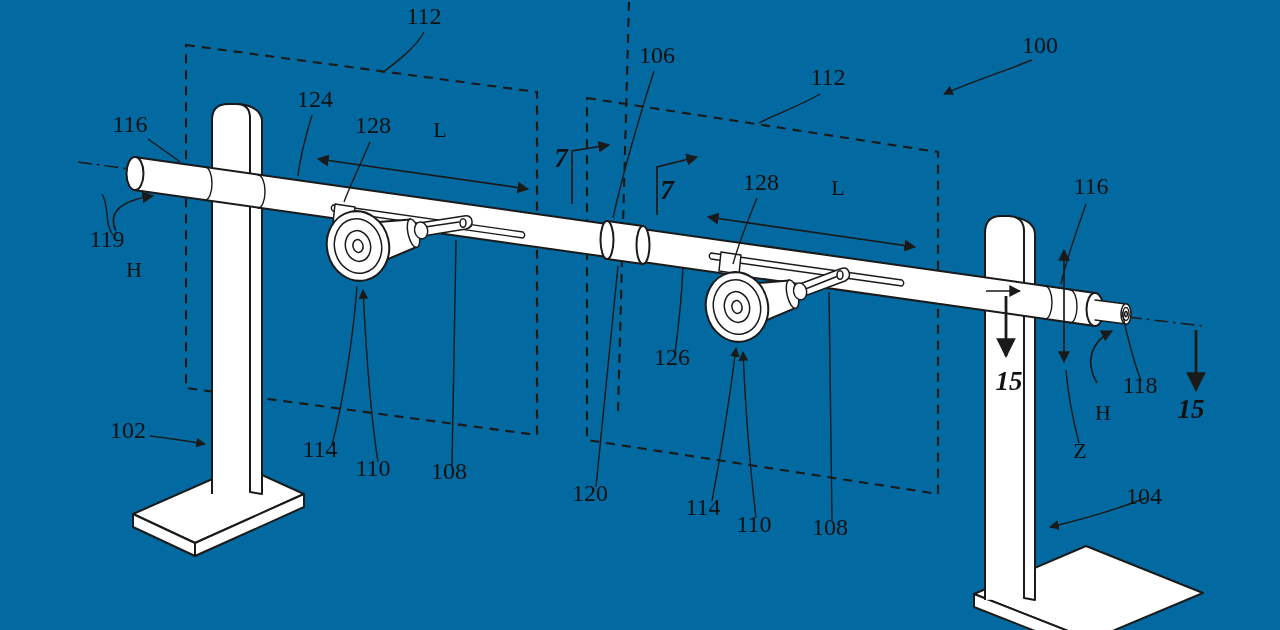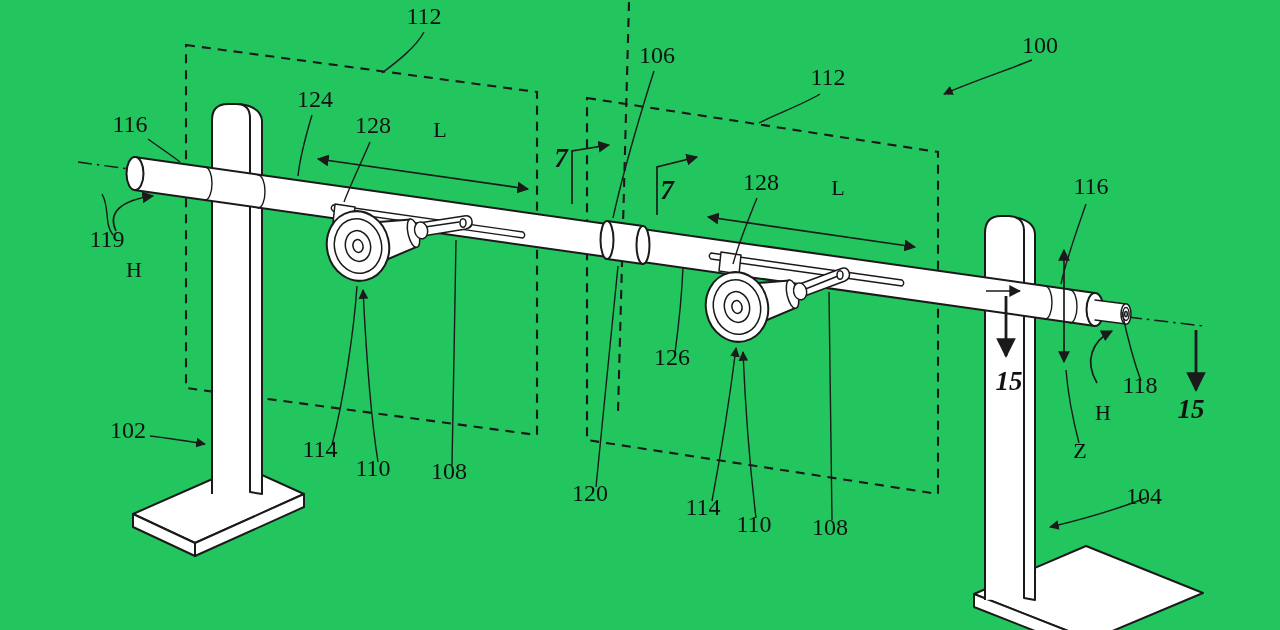--- a/index.html
+++ b/index.html
@@ -1,16 +1,16 @@
 <!DOCTYPE html>
 <html><head>
 <meta charset="utf-8">
 <style>
   html,body{margin:0;padding:0;background:#ffffff;}
-  .page{position:relative;width:1280px;height:630px;background:#22c55e;overflow:hidden;}
+  .page{position:relative;width:1280px;height:630px;background:#0369a1;overflow:hidden;}
   svg{display:block;}
   .ln{stroke:#1a1a1a;stroke-width:2;fill:none;stroke-linecap:round;stroke-linejoin:round;}
   .thin{stroke:#1a1a1a;stroke-width:1.4;fill:none;stroke-linecap:round;}
   .white{fill:#ffffff;stroke:#1a1a1a;stroke-width:2;stroke-linejoin:round;}
   .whitethin{fill:#ffffff;stroke:#1a1a1a;stroke-width:1.5;stroke-linejoin:round;}
   .whitefill{fill:#ffffff;stroke:none;}
   .dashed{stroke:#1a1a1a;stroke-width:2.1;fill:none;stroke-dasharray:9 7;}
   .dashdot{stroke:#1a1a1a;stroke-width:1.5;fill:none;stroke-dasharray:14 5 2.5 5;}
   .leader{stroke:#1a1a1a;stroke-width:1.4;fill:none;}
   .dim{stroke:#1a1a1a;stroke-width:1.7;fill:none;}

